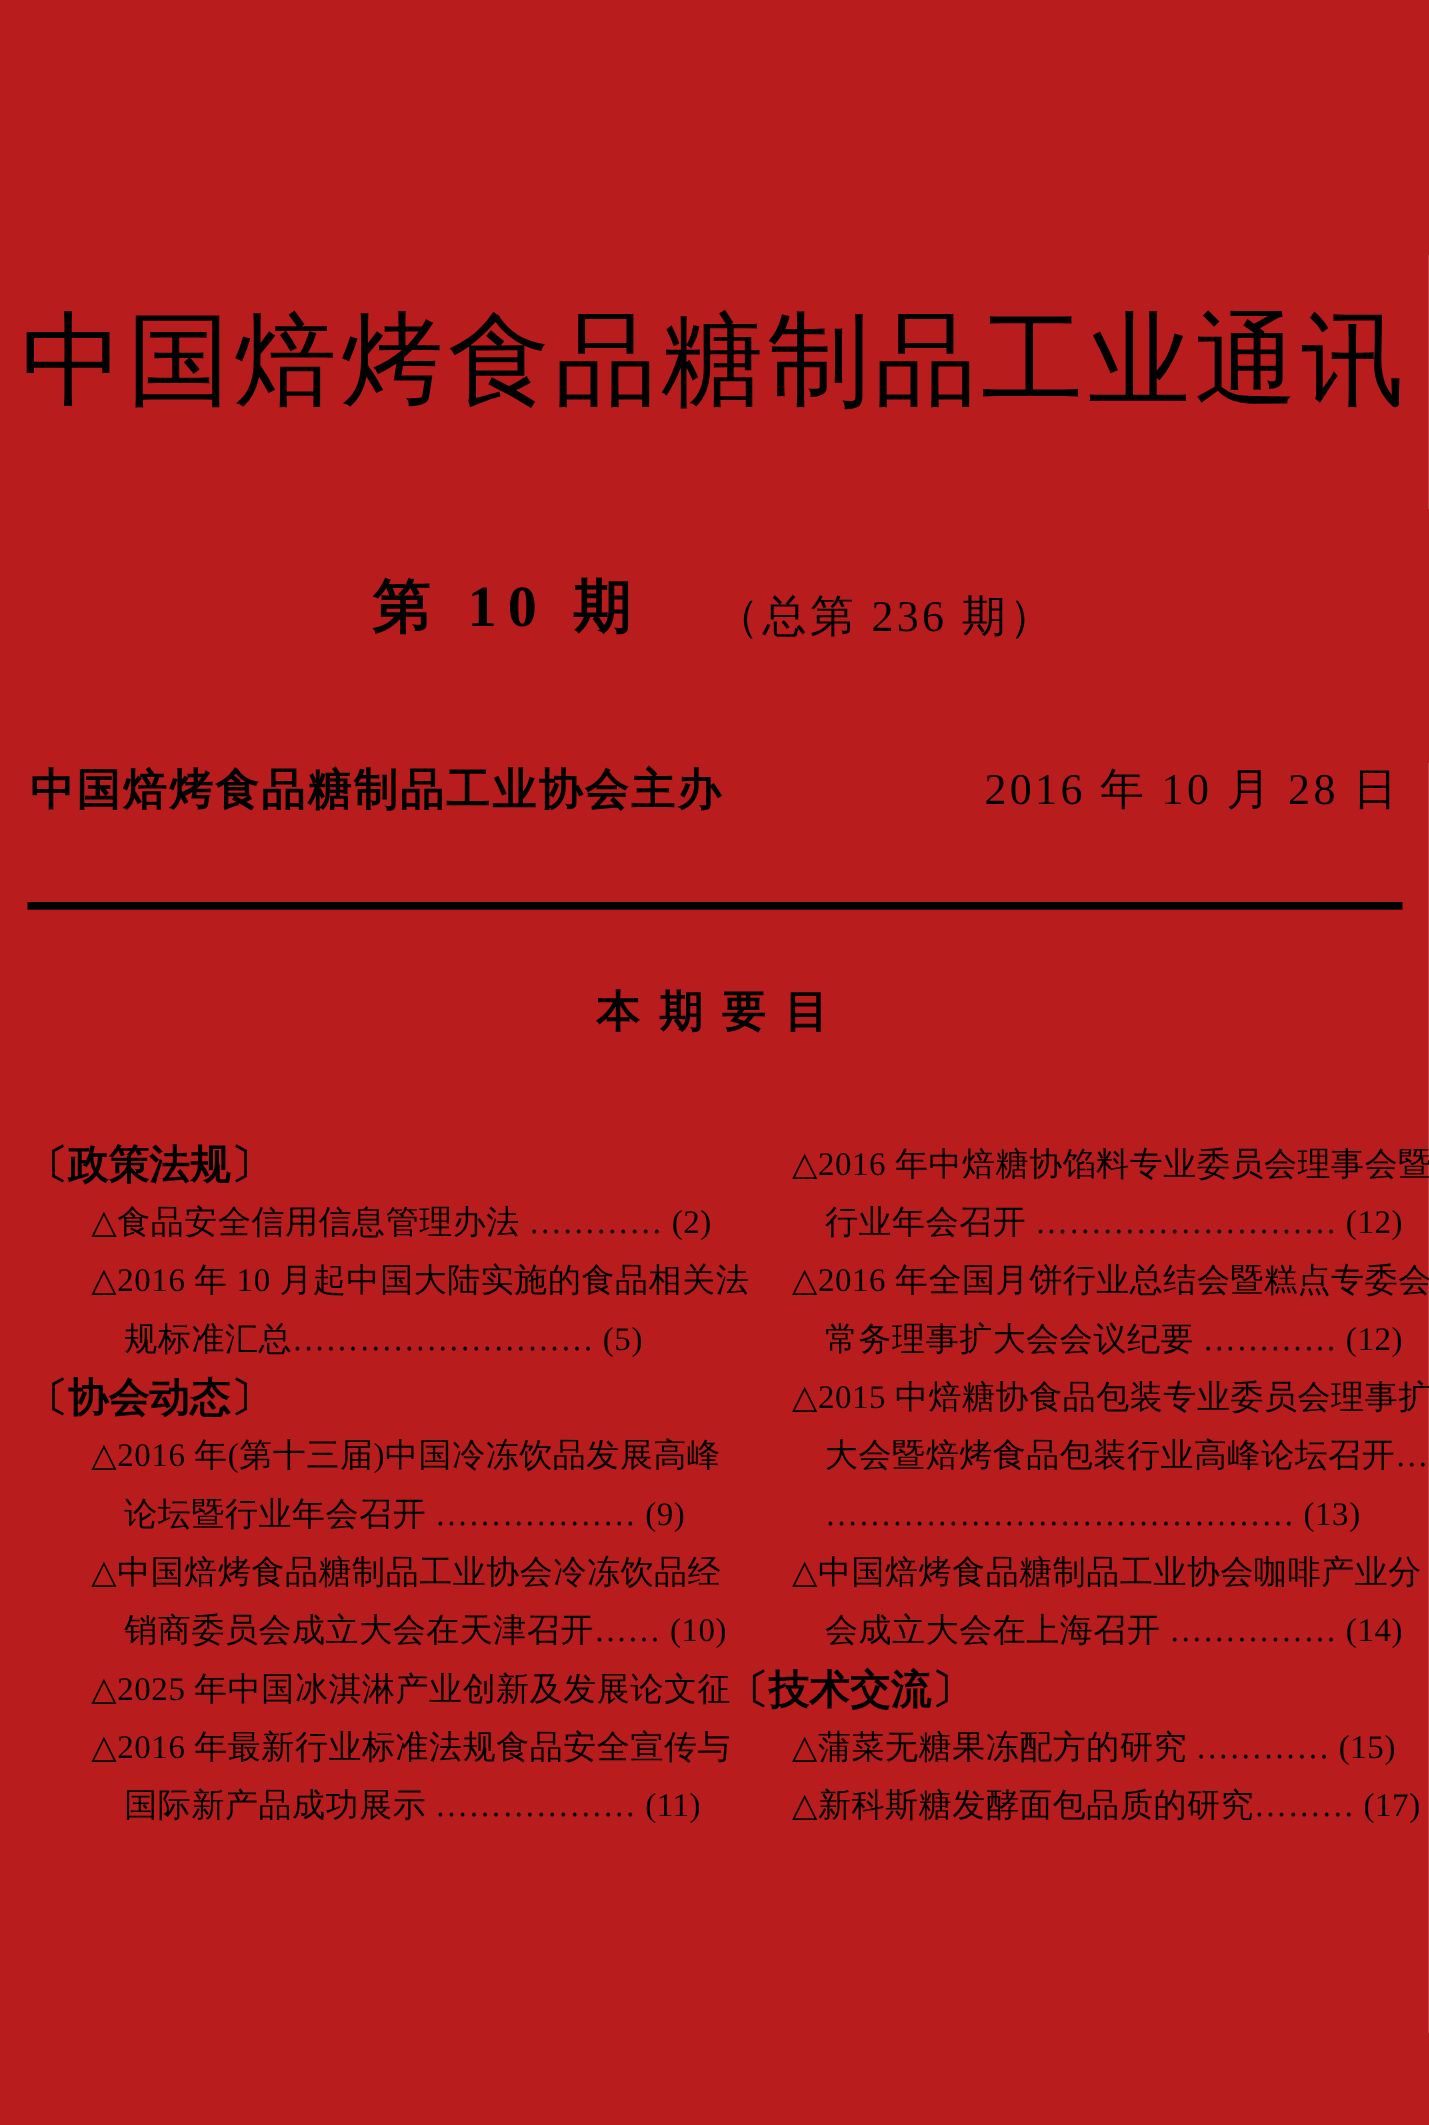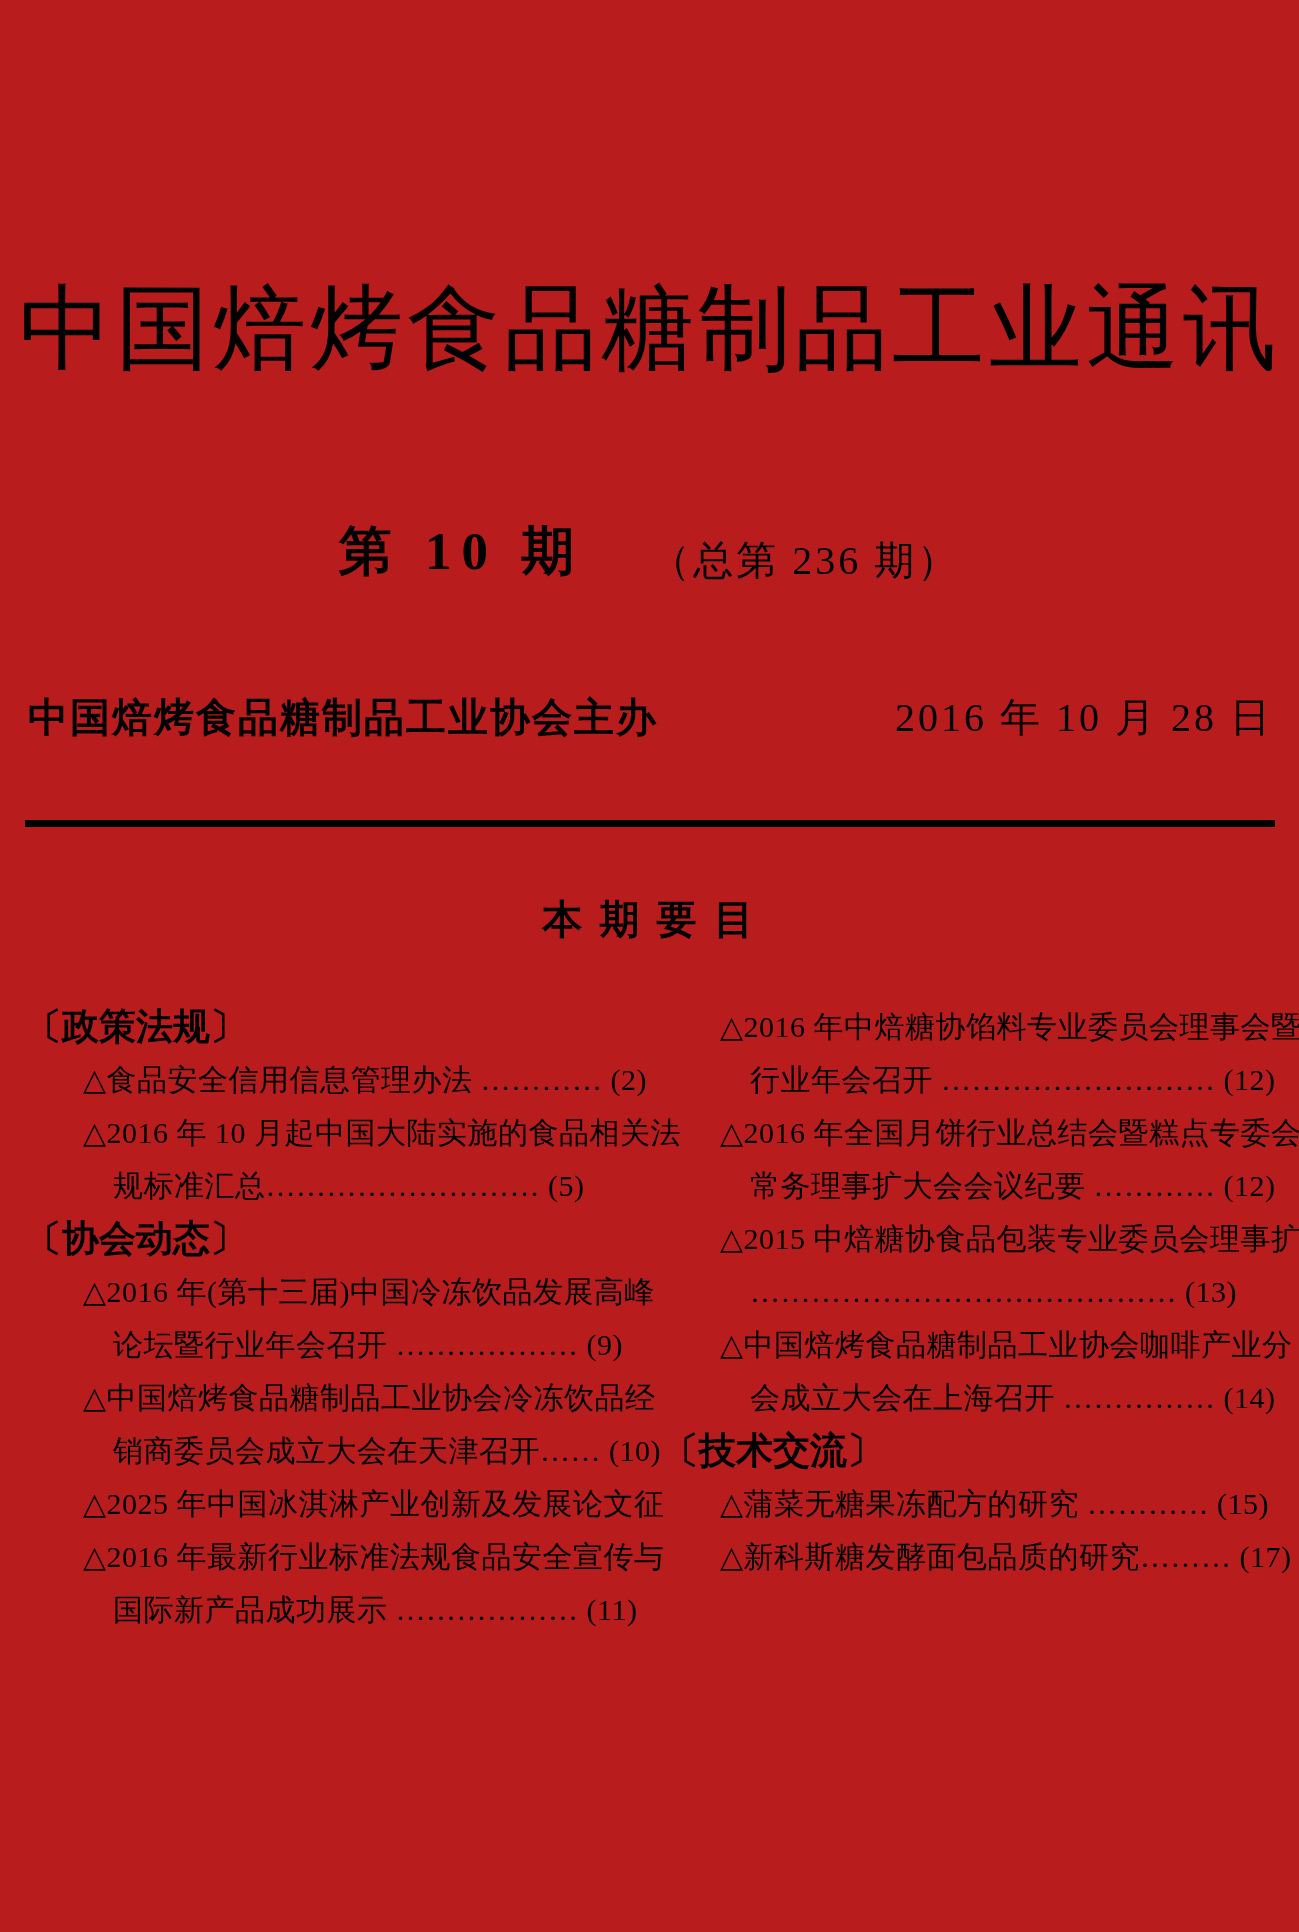--- a/index.html
+++ b/index.html
@@ -42,21 +42,21 @@
   }
 
   .contents-heading {
     position:absolute; top:892px; left:0; width:100%;
     text-align:center; white-space:pre;
     font-family:"Liberation Sans","DejaVu Sans",sans-serif;
     font-weight:bold; font-size:40px; letter-spacing:3px;
   }
 
   .toc {
-    position:absolute; top:1000px; left:25px; width:1250px;
+    position:absolute; top:1032px; left:25px; width:1250px;
     display:flex;
   }
   .toc-col-left  { width:605px; margin-right:32px; }
   .toc-col-right { width:613px; }
 
   .toc-section {
     font-family:"Liberation Sans","DejaVu Sans",sans-serif;
     font-weight:bold; font-size:37px; line-height:53px;
     white-space:nowrap;
   }
@@ -119,20 +119,21 @@
         <div class="toc-entry">
           <div class="toc-line first">△2016 年中焙糖协馅料专业委员会理事会暨</div>
           <div class="toc-line cont">行业年会召开 ……………………… (12)</div>
         </div>
         <div class="toc-entry">
           <div class="toc-line first">△2016 年全国月饼行业总结会暨糕点专委会</div>
           <div class="toc-line cont">常务理事扩大会会议纪要 ………… (12)</div>
         </div>
         <div class="toc-entry">
           <div class="toc-line first">△2015 中焙糖协食品包装专业委员会理事扩</div>
+          <div class="toc-line cont">大会暨焙烤食品包装行业高峰论坛召开…</div>
           <div class="toc-line cont">…………………………………… (13)</div>
         </div>
         <div class="toc-entry">
           <div class="toc-line first">△中国焙烤食品糖制品工业协会咖啡产业分</div>
           <div class="toc-line cont">会成立大会在上海召开 …………… (14)</div>
         </div>
         <div class="toc-section">〔技术交流〕</div>
         <div class="toc-entry">
           <div class="toc-line first">△蒲菜无糖果冻配方的研究 ………… (15)</div>
         </div>

